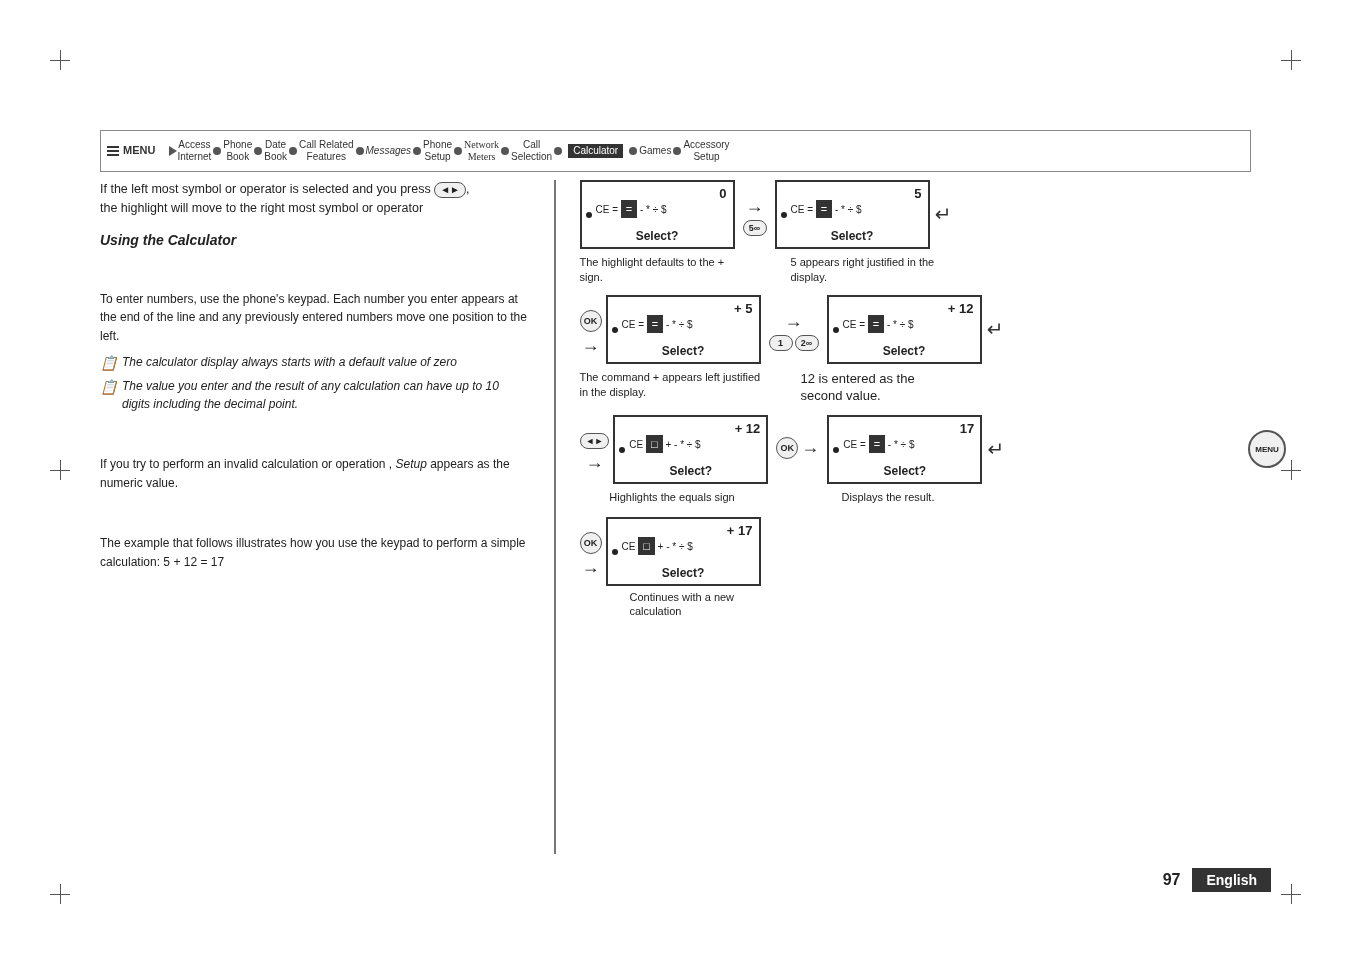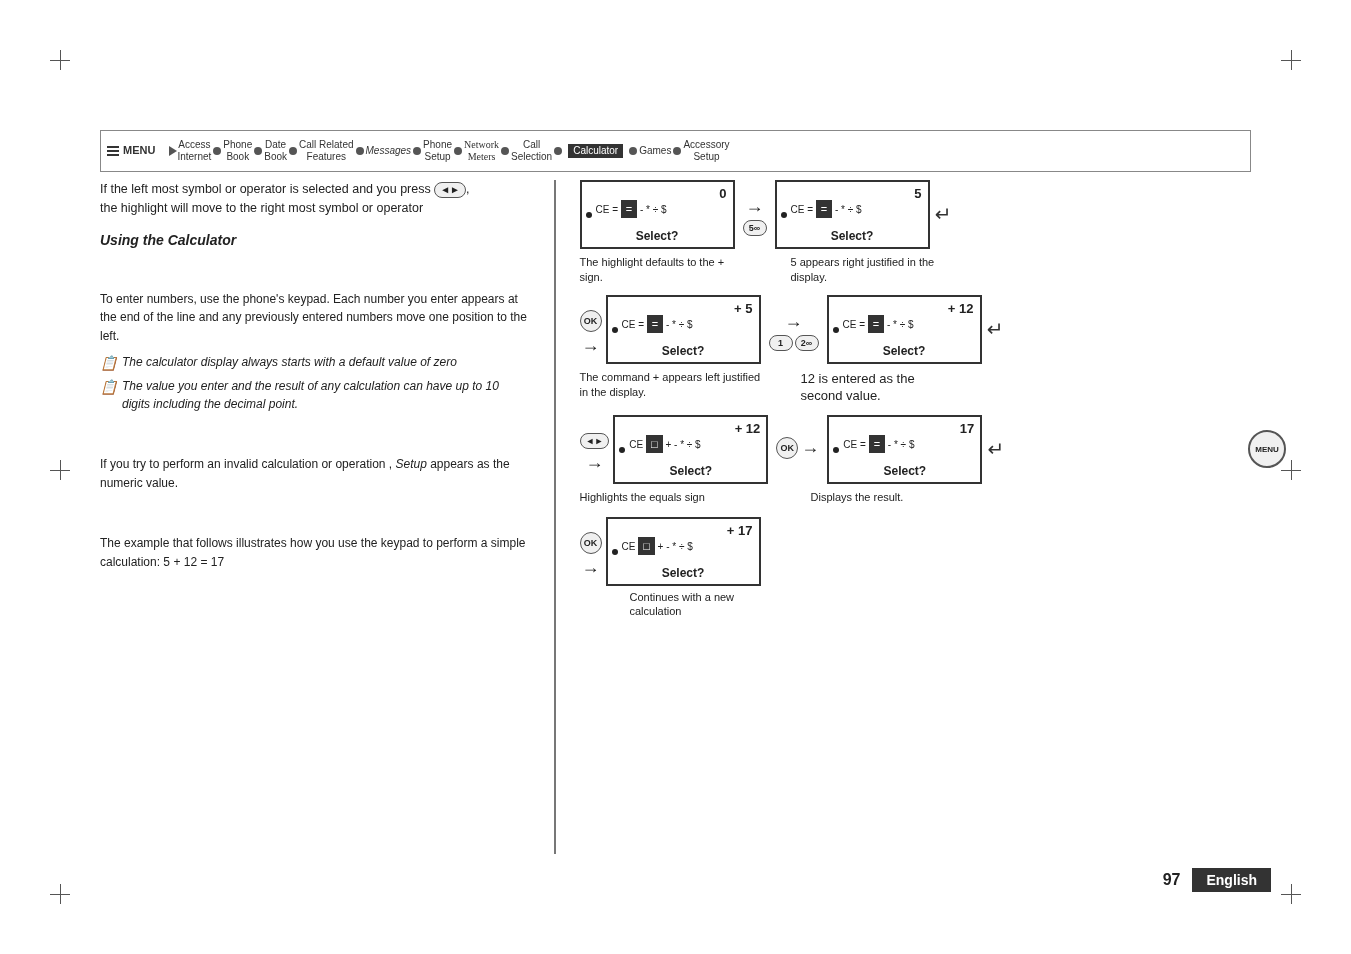--- a/index.html
+++ b/index.html
@@ -477,21 +477,21 @@
           <div class="calc-row2">
             <span class="calc-dot-indicator"></span>
             <span style="font-size:10px;margin-left:8px;">CE = <span class="highlight-box">=</span> - * ÷ $</span>
           </div>
           <div class="calc-select">Select?</div>
         </div>
         <div style="position:absolute;right:-22px;top:22px;font-size:20px;color:#333;">↵</div>
       </div>
     </div>
 
-    <div style="display:flex;gap:8px;margin-bottom:12px;">
+    <div style="display:flex;gap:8px;margin-bottom:12px;text-align:center;">
       <div style="width:185px;font-size:11px;line-height:1.35;">Highlights the equals sign</div>
       <div style="width:30px;"></div>
       <div style="width:155px;font-size:11px;line-height:1.35;">Displays the result.</div>
     </div>
 
     <div style="display:flex;align-items:flex-start;gap:8px;margin-bottom:4px;">
       <div style="display:flex;align-items:center;gap:4px;">
         <div style="display:flex;flex-direction:column;align-items:center;gap:3px;padding-top:8px;">
           <span class="key-btn-large">OK</span>
           <div style="font-size:18px;">→</div>

